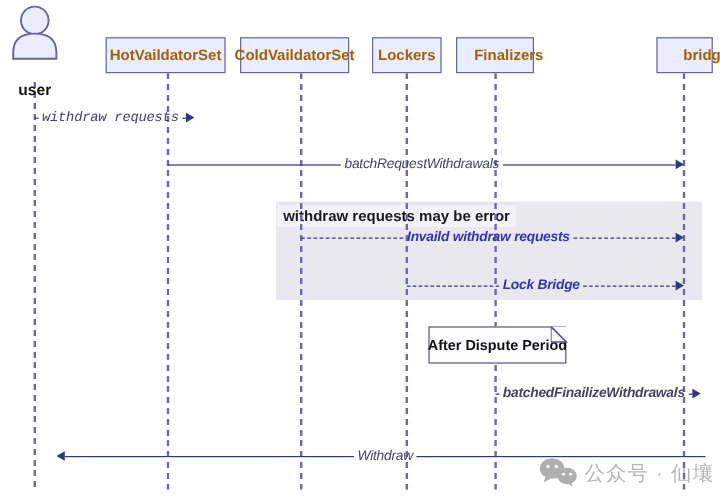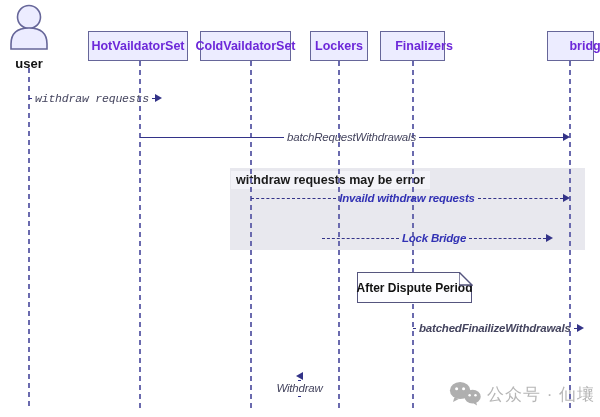--- a/index.html
+++ b/index.html
@@ -12,25 +12,25 @@
   
   .lifeline {
     position:absolute; width:2px; z-index:1;
     background:repeating-linear-gradient(to bottom,#6a6aae 0 5px,transparent 5px 9px);
   }
   
   .pbox {
     position:absolute; top:31px; height:30px; z-index:2;
     background:#ECECFF; border:1.5px solid #666699;
     display:flex; align-items:center; justify-content:center;
-    font-size:12.5px; font-weight:700; color:#6d28d9; white-space:nowrap;
+    font-size:12.5px; font-weight:700; color:#a16207; white-space:nowrap;
   }
   
   .actor-wrap { position:absolute; left:7px; top:4px; width:44px; z-index:2; text-align:center; }
-  .actor-label { margin-top:2px; font-size:13px; font-weight:700; color:#111; }
+  .actor-label { margin-top:12px; font-size:13px; font-weight:700; color:#111; }
   
   .msg {
     position:absolute; height:16px; display:flex; align-items:center; z-index:3;
   }
   .msg .seg { flex:1 1 auto; min-width:3px; height:0; border-top:1.6px solid #333388; }
   .msg.dashed .seg { border-top-style:dashed; }
   .msg .lbl {
     padding:0 3px; font-size:11.5px; font-style:italic; line-height:15px;
     color:#44445e; white-space:nowrap; letter-spacing:-0.2px;
   }
@@ -134,21 +134,21 @@
     <div class="arrow-r"></div>
   </div>
 
   <div class="msg dashed" style="left:251px; top:190px; width:319px;">
     <div class="seg"></div>
     <span class="lbl emph">Invaild withdraw requests</span>
     <div class="seg"></div>
     <div class="arrow-r"></div>
   </div>
 
-  <div class="msg dashed" style="left:322px; top:230px; width:231px;">
+  <div class="msg dashed" style="left:339px; top:230px; width:231px;">
     <div class="seg"></div>
     <span class="lbl emph">Lock Bridge</span>
     <div class="seg"></div>
     <div class="arrow-r"></div>
   </div>
 
   <div class="note">
     <span>After Dispute Period</span>
     <svg class="note-fold" width="14" height="14" viewBox="0 0 14 14">
       <polygon points="0,0 14,0 14,14" fill="#ffffff"></polygon>
@@ -156,20 +156,20 @@
     </svg>
   </div>
 
   <div class="msg dashed" style="left:413px; top:320px; width:157px;font-weight:bold;">
     <div class="seg"></div>
     <span class="lbl">batchedFinailizeWithdrawals</span>
     <div class="seg"></div>
     <div class="arrow-r"></div>
   </div>
 
-  <div class="msg" style="left:29px; top:372px; width:541px;flex-direction:column;">
+  <div class="msg" style="left:47px; top:372px; width:541px;">
     <div class="arrow-l"></div>
     <div class="seg"></div>
     <span class="lbl">Withdraw</span>
     <div class="seg"></div>
   </div>
 
 </div>
 
 </body></html>

